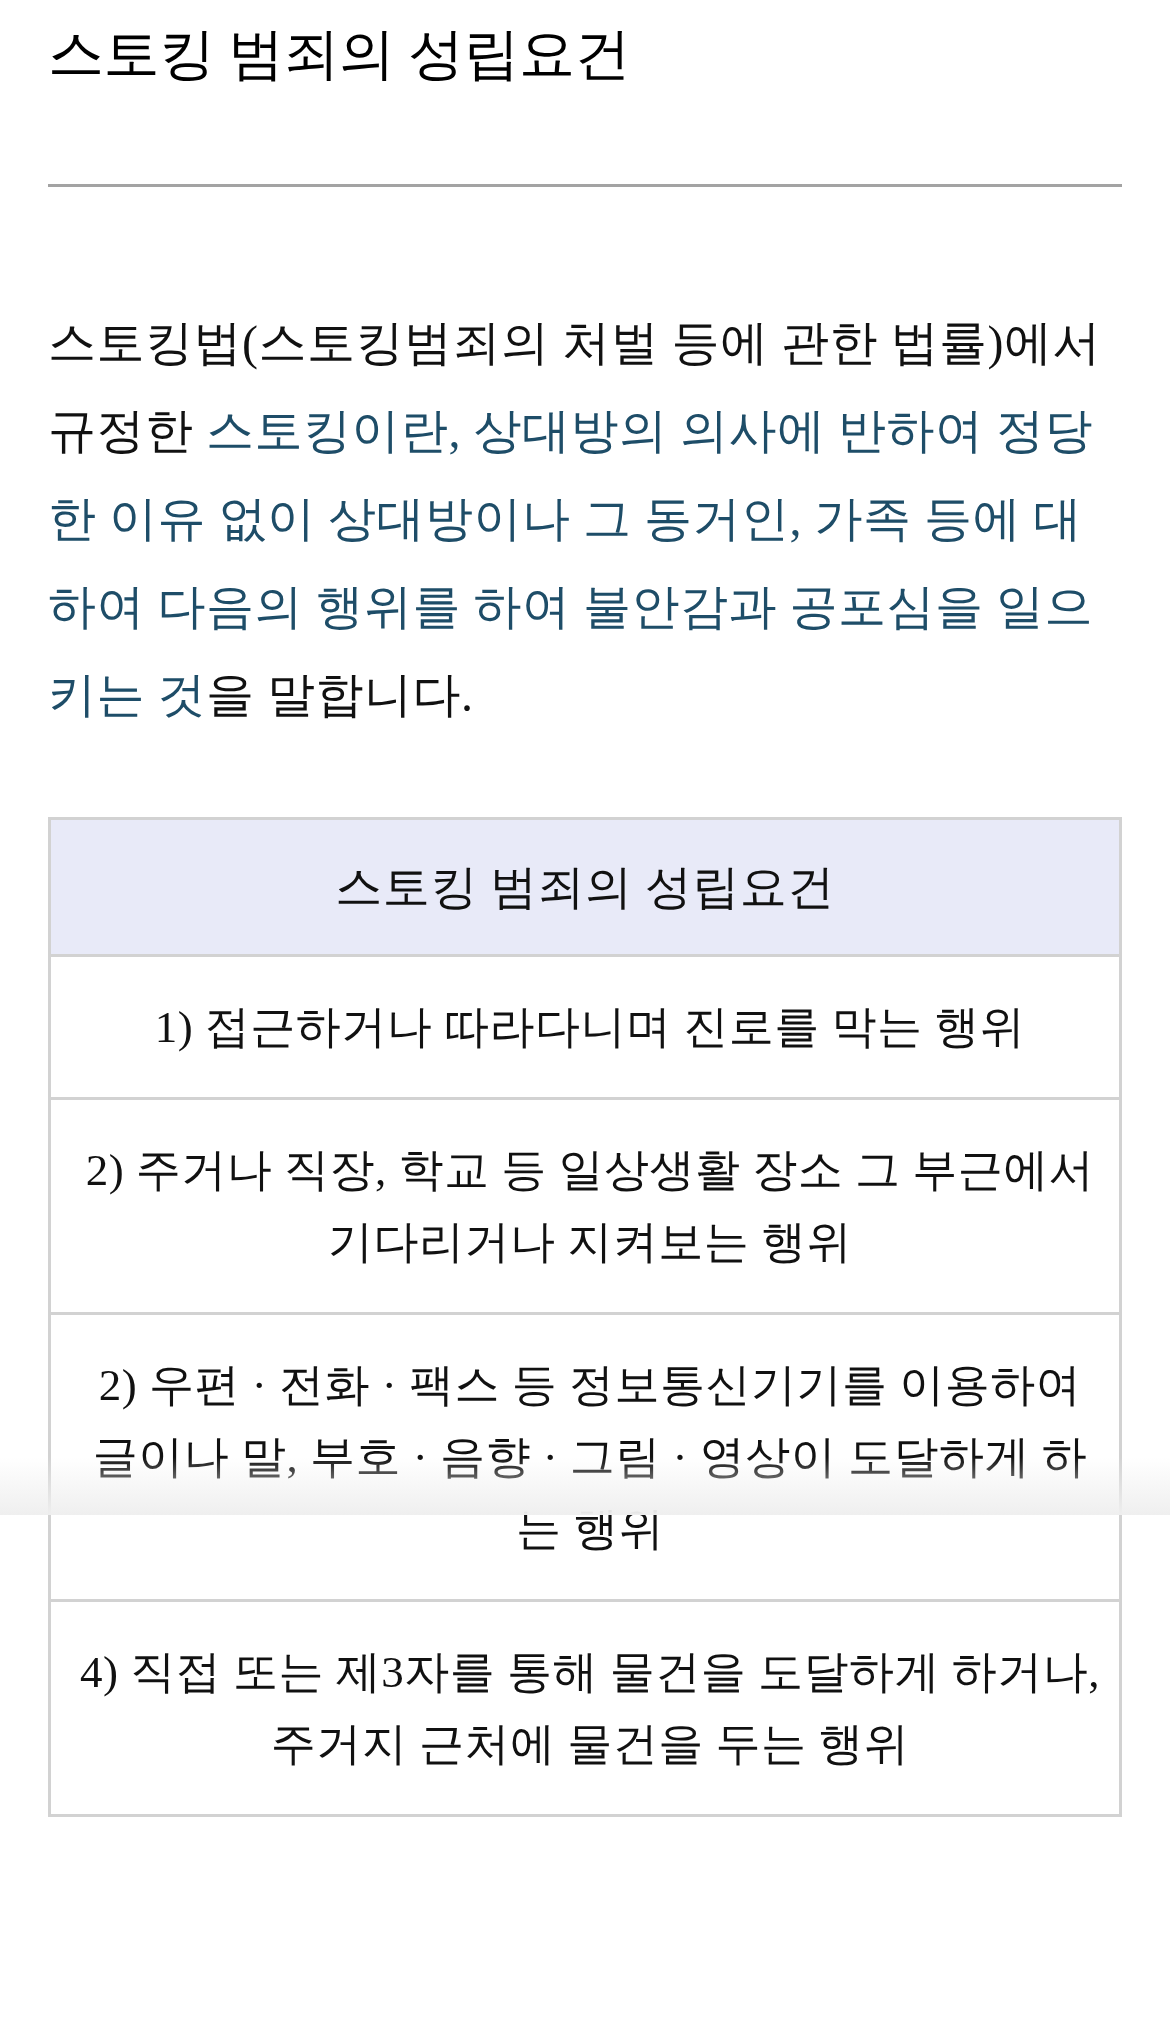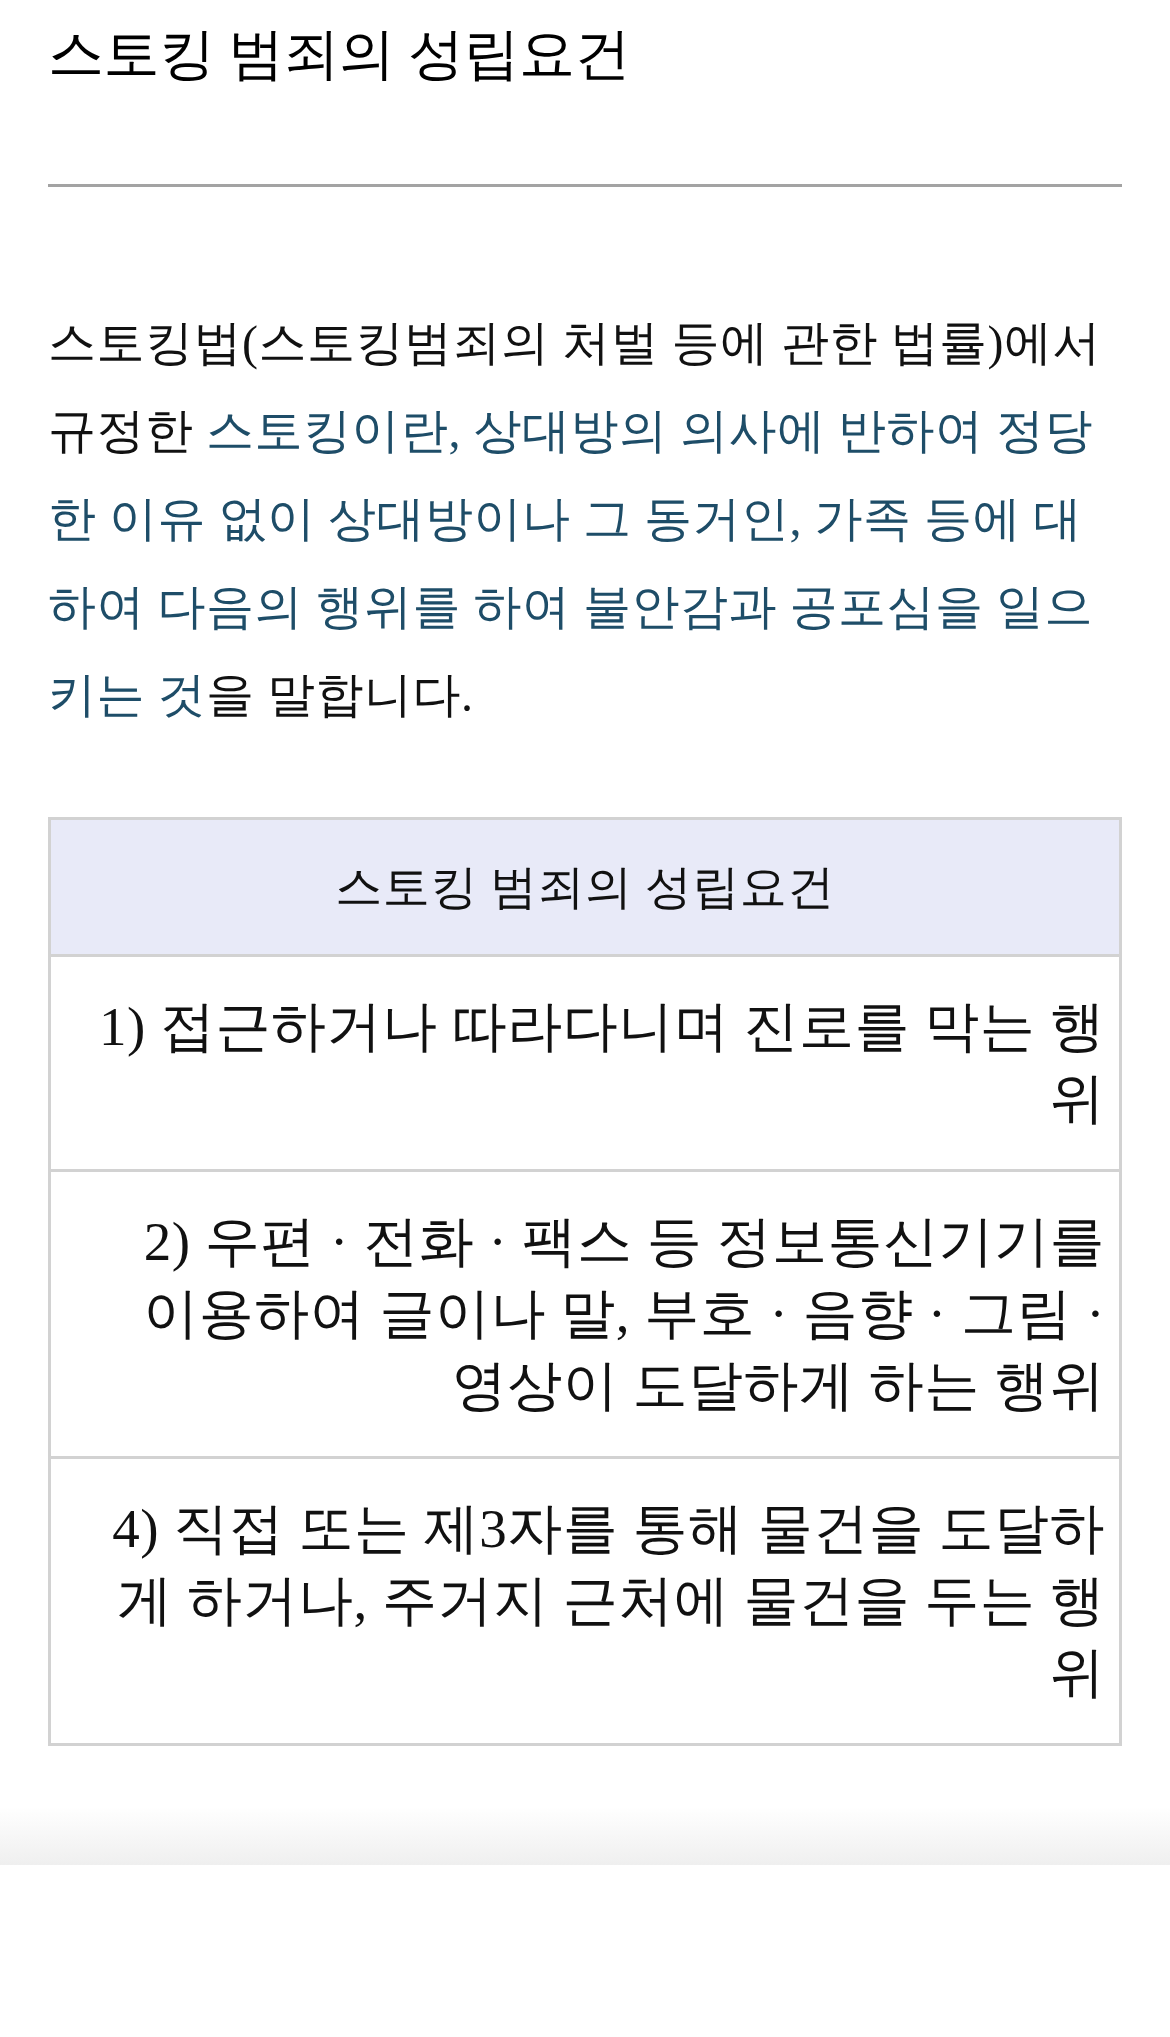--- a/index.html
+++ b/index.html
@@ -7,21 +7,21 @@
     padding: 0;
     background: #ffffff;
     width: 1170px;
     height: 2037px;
     overflow: hidden;
     font-family: "Liberation Serif", "DejaVu Serif", serif;
   }
   .page {
     position: relative;
     width: 1170px;
-    height: 1865px;
+    height: 1515px;
     background: #ffffff;
   }
   .content {
     padding: 0 48px;
   }
   .page-title {
     margin: 0;
     padding-top: 17px;
     font-size: 56px;
     line-height: 74px;
@@ -63,24 +63,24 @@
     font-size: 47px;
     font-weight: 500;
     color: #111111;
     text-align: center;
     line-height: 64px;
     padding: 35px 10px;
     letter-spacing: 0.5px;
   }
   .law-table td {
     background: #ffffff;
-    font-size: 55px;
+    font-size: 45px;
     font-weight: 400;
     color: #111111;
-    text-align: right;
+    text-align: center;
     line-height: 72px;
     padding: 34px 14px 34px 24px;
     letter-spacing: 0.5px;
   }
   .bottom-fade {
     position: absolute;
     left: 0;
     bottom: 0;
     width: 100%;
     height: 58px;
@@ -104,20 +104,23 @@
       <thead>
         <tr>
           <th>스토킹 범죄의 성립요건</th>
         </tr>
       </thead>
       <tbody>
         <tr>
           <td>1) 접근하거나 따라다니며 진로를 막는 행위</td>
         </tr>
         <tr>
+          <td>2) 주거나 직장, 학교 등 일상생활 장소 그 부근에서 기다리거나 지켜보는 행위</td>
+        </tr>
+        <tr>
           <td>2) 우편 · 전화 · 팩스 등 정보통신기기를 이용하여 글이나 말, 부호 · 음향 · 그림 · 영상이 도달하게 하는 행위</td>
         </tr>
         <tr>
           <td>4) 직접 또는 제3자를 통해 물건을 도달하게 하거나, 주거지 근처에 물건을 두는 행위</td>
         </tr>
       </tbody>
     </table>
 
   </div>
 

